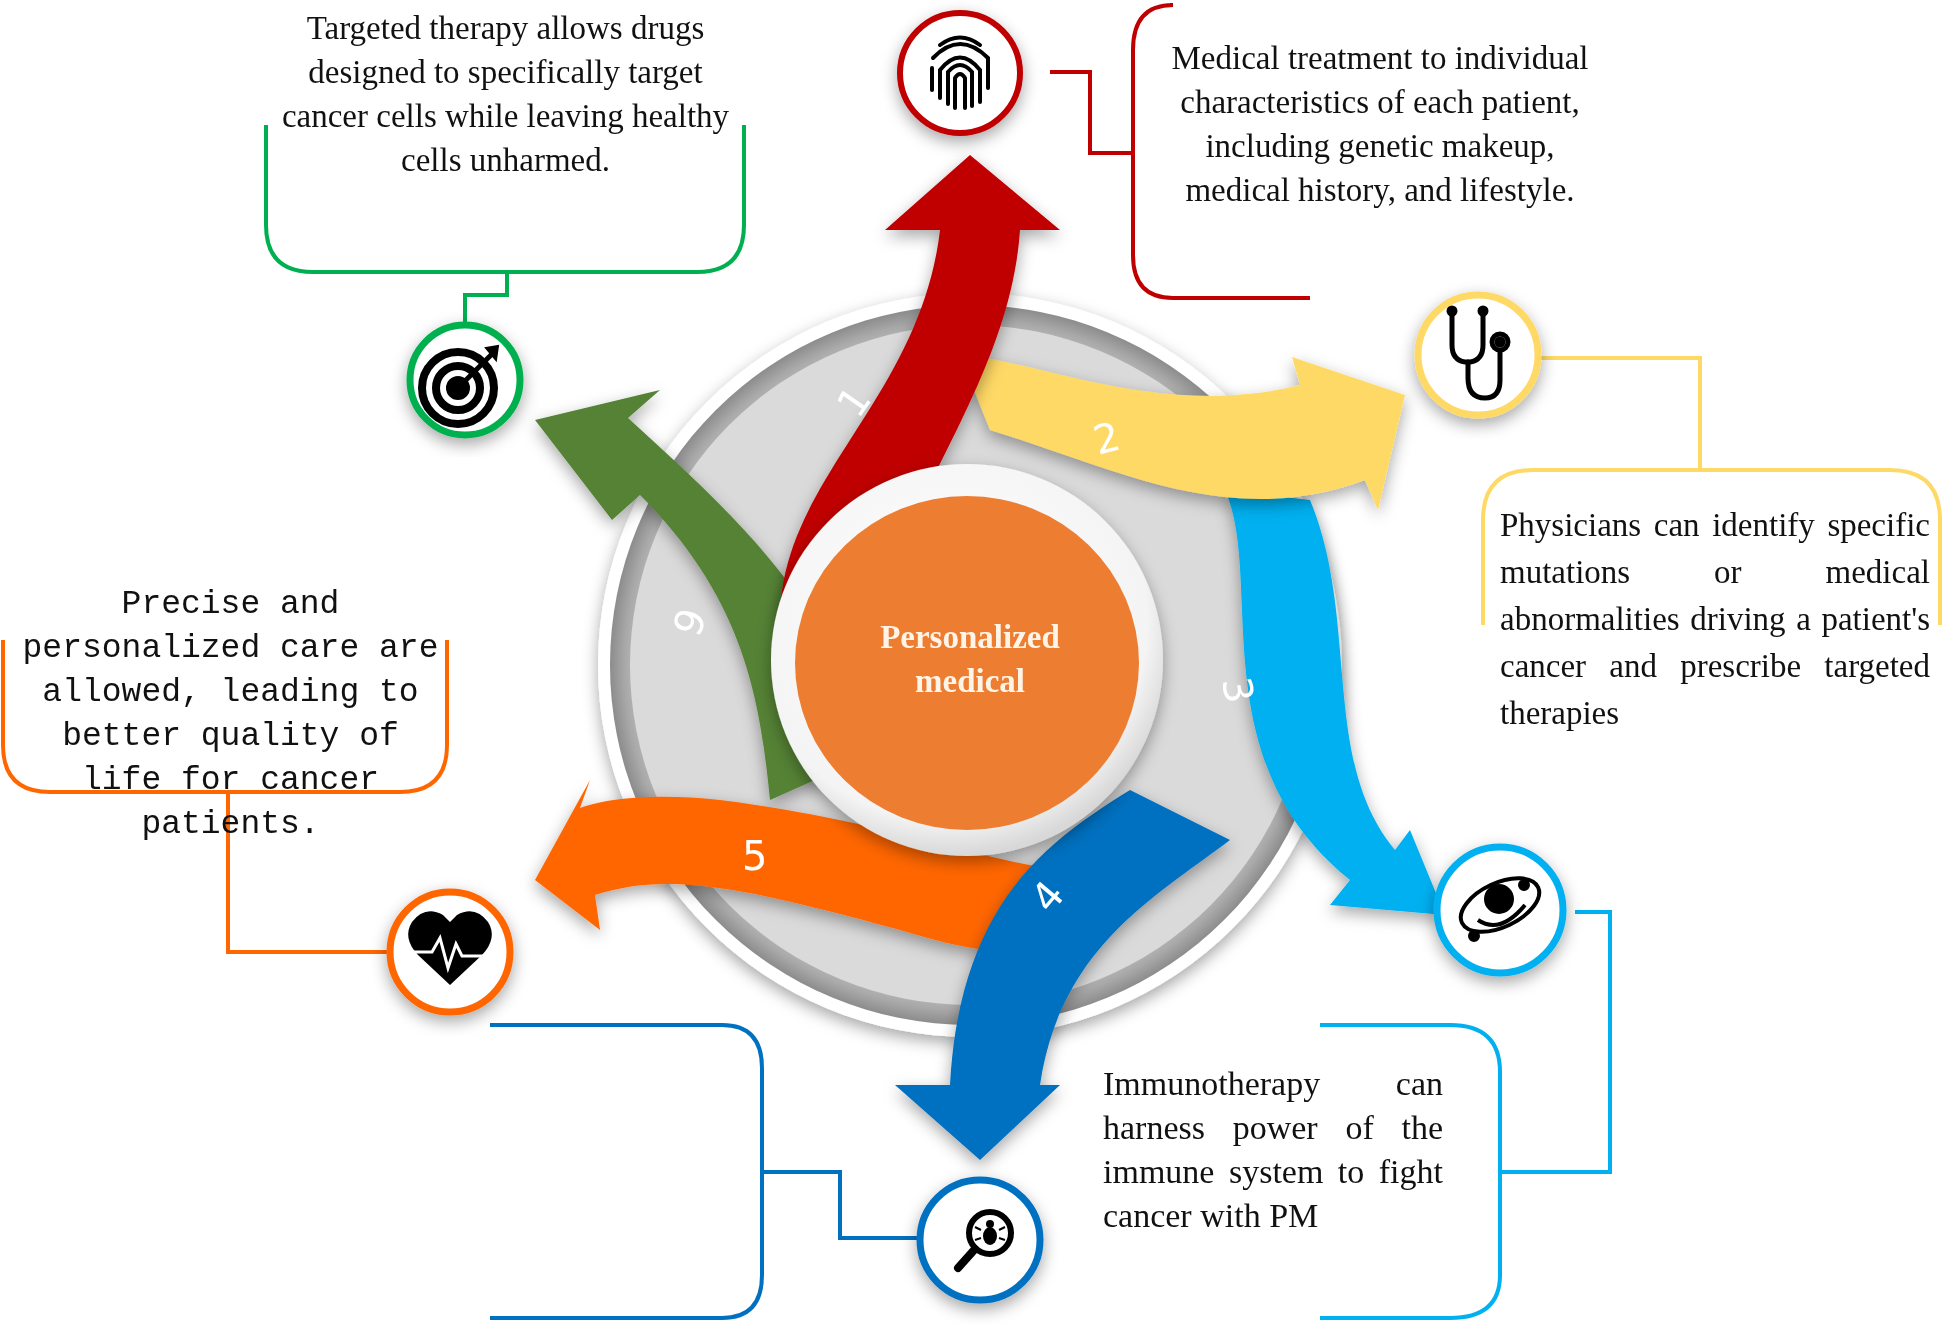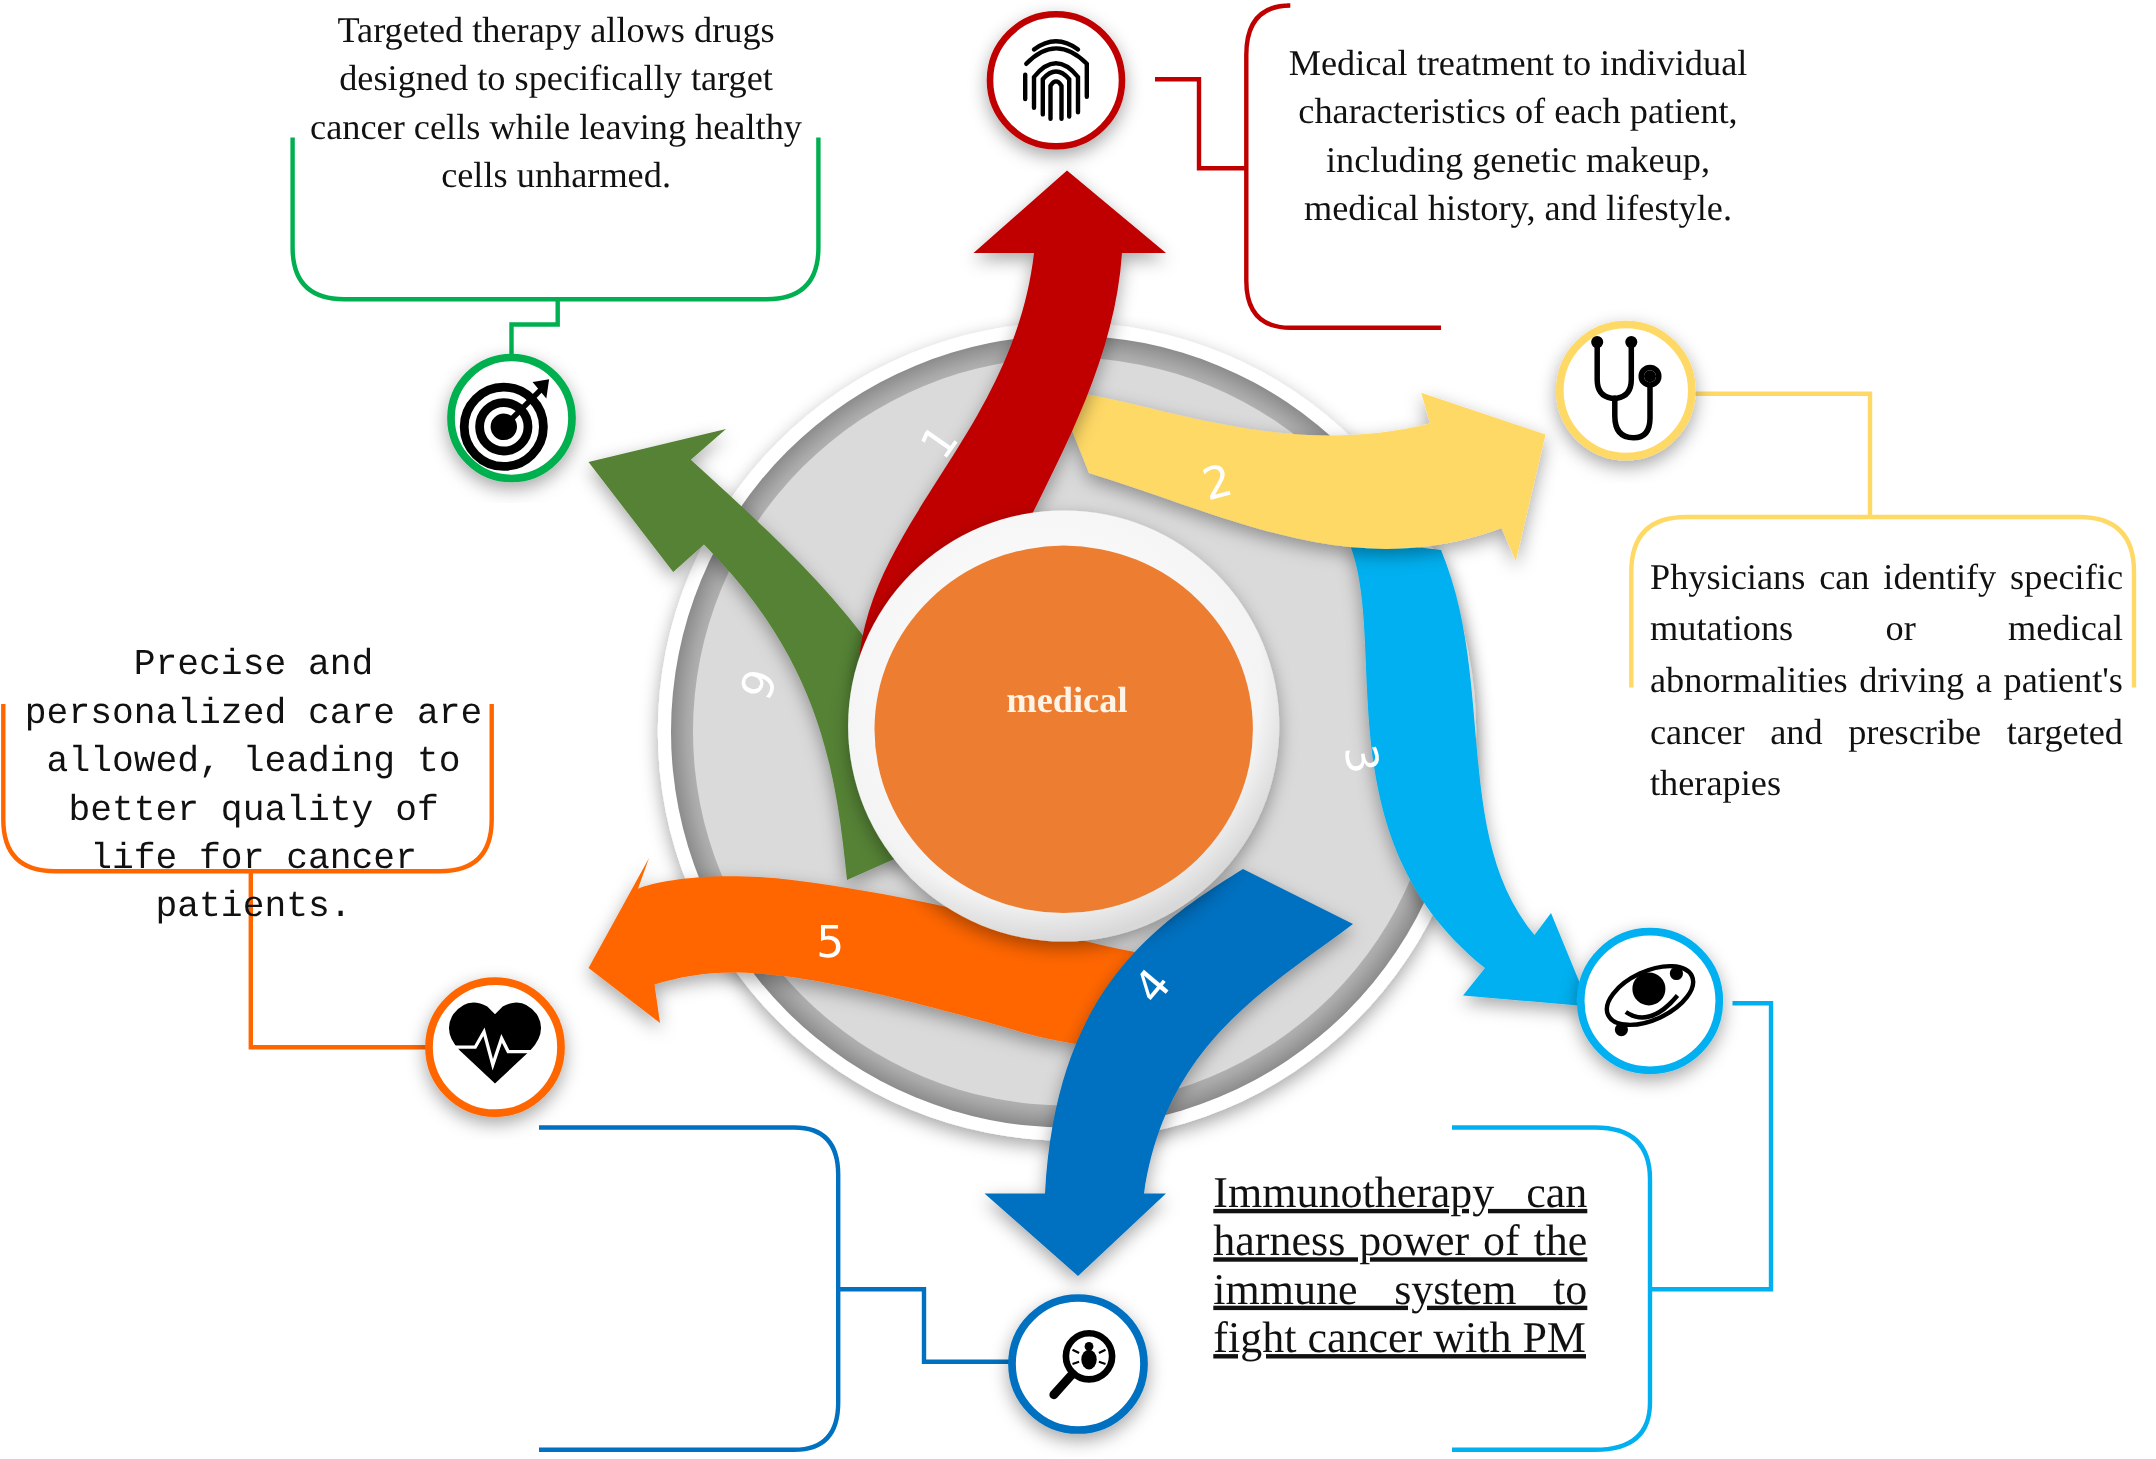--- a/index.html
+++ b/index.html
@@ -176,26 +176,27 @@
     <g>
       <circle cx="450" cy="952" r="60" fill="#fff" stroke="#FF6600" stroke-width="7" filter="url(#softShadow)"></circle>
       <g>
         <path d="M450,985 L418,955 Q402,938 412,922 Q425,905 443,915 L450,922 L457,915 Q475,905 488,922 Q498,938 482,955 Z" fill="#000"></path>
         <path d="M412,952 L432,952 L440,938 L448,968 L456,944 L462,956 L488,956" fill="none" stroke="#fff" stroke-width="3"></path>
       </g>
     </g>
   </svg>
 
   <div class="hub-label">
+    <div>Personalized</div>
     <div>medical</div>
   </div>
 
   <p class="callout-text center" style="left:278px; top:6px; width:455px;">Targeted therapy allows drugs designed to specifically target cancer cells while leaving healthy cells unharmed.</p>
 
   <p class="callout-text center" style="left:1150px; top:36px; width:460px;text-align:center;">Medical treatment to individual characteristics of each patient, including genetic makeup, medical history, and lifestyle.</p>
 
   <p class="callout-text justify" style="left:1500px; top:502px; width:430px; line-height:47px;">Physicians can identify specific mutations or medical abnormalities driving a patient's cancer and prescribe targeted therapies</p>
 
   <p class="callout-text center" style="left:18px; top:583px; width:425px; line-height:44px;font-family:Liberation Mono, monospace;">Precise and personalized care are allowed, leading to better quality of life for cancer patients.</p>
 
 
-  <p class="callout-text justify" style="left:1103px; top:1062px; width:340px; font-size:40px; line-height:44px;text-decoration:underline;">Immunotherapy can harness power of the immune system to fight cancer with PM</p>
+  <p class="callout-text justify" style="left:1103px; top:1062px; width:340px; font-size:34px; line-height:44px;">Immunotherapy can harness power of the immune system to fight cancer with PM</p>
 </div>
 
 </body></html>

